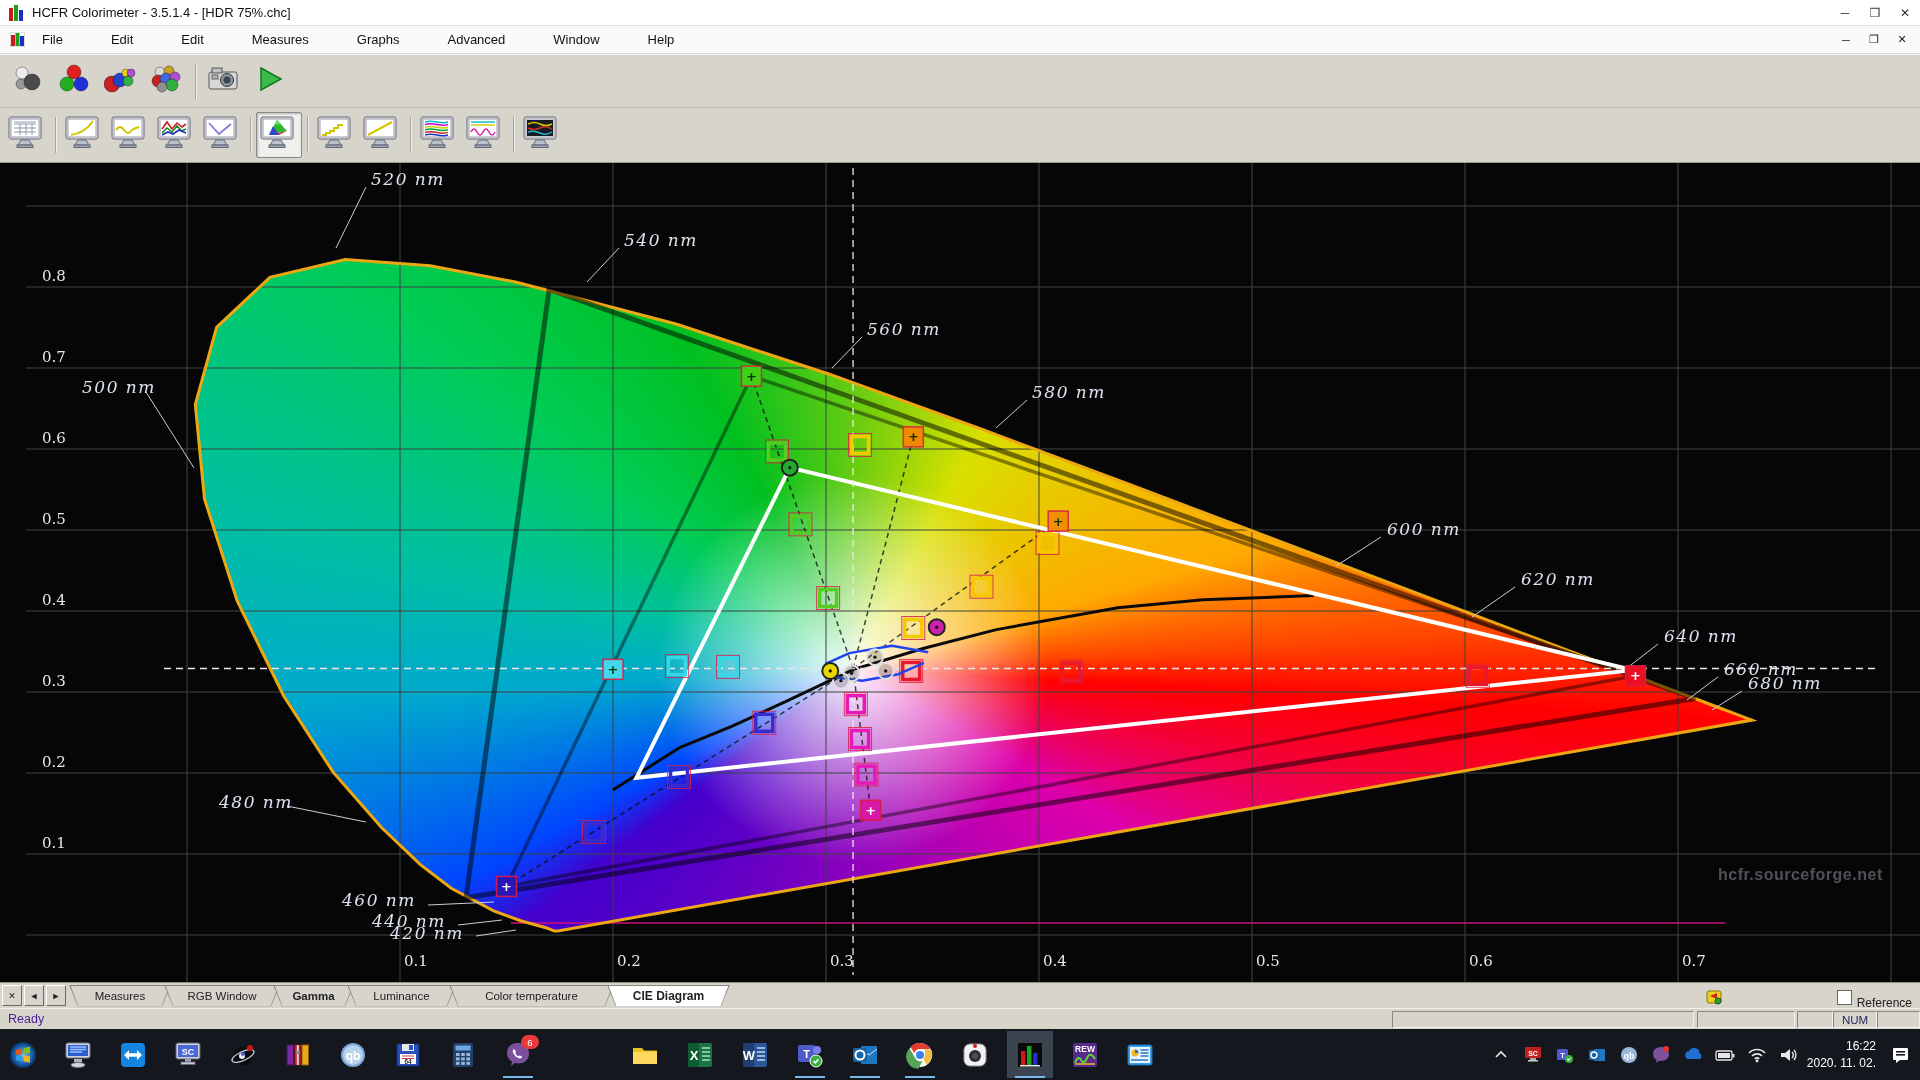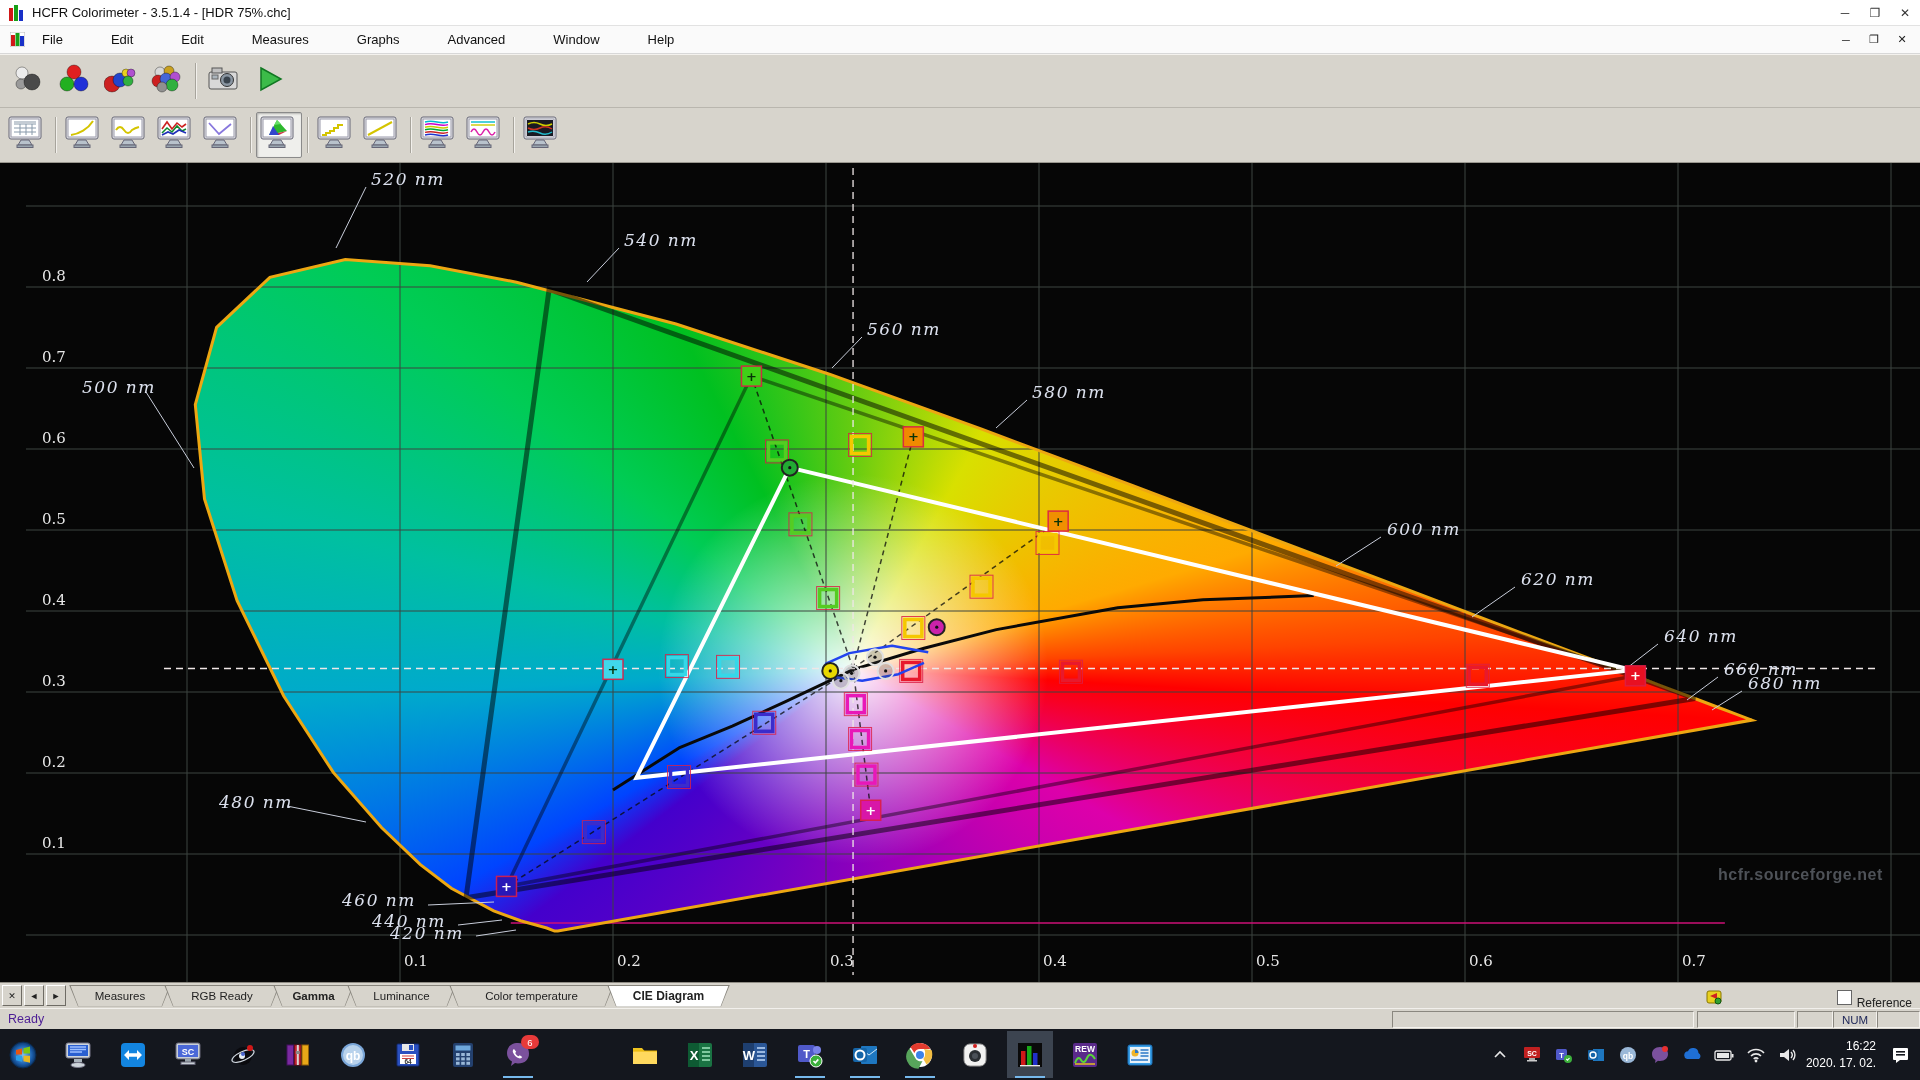--- a/index.html
+++ b/index.html
@@ -426,21 +426,21 @@
     <span class="tnav">✕</span>
     <span class="tnav">◄</span>
     <span class="tnav">►</span>
     <div id="tabs">
         <div class="tab" style="width: 102px;">
           <div class="t-out"></div>
           <div class="t-in">Measures</div>
         </div>
         <div class="tab" style="width: 116px;">
           <div class="t-out"></div>
-          <div class="t-in">RGB Ready</div>
+          <div class="t-in">RGB Window</div>
         </div>
         <div class="tab" style="width: 81px; font-weight: bold;">
           <div class="t-out"></div>
           <div class="t-in">Gamma</div>
         </div>
         <div class="tab" style="width: 109px;">
           <div class="t-out"></div>
           <div class="t-in">Luminance</div>
         </div>
         <div class="tab" style="width: 165px;">
@@ -724,21 +724,21 @@
         <div class="trayicon">
           <svg width="22" height="22">
             <polygon points="3,9 7,9 12,5 12,17 7,13 3,13" fill="#e8e8e8"></polygon>
             <path d="M14 8 a4.5 4.5 0 0 1 0 6" stroke="#e8e8e8" stroke-width="1.4" fill="none"></path>
             <path d="M16 6 a7.5 7.5 0 0 1 0 10" stroke="#e8e8e8" stroke-width="1.4" fill="none"></path>
           </svg>
         </div>
       </div>
     <div id="clock">
         <div>16:22</div>
-        <div>2020. 17. 02.</div>
+        <div>2020. 11. 02.</div>
       </div>
     <div id="actioncenter">
         <svg width="18" height="18">
           <rect x="1" y="2" width="15" height="12" rx="1" fill="#fff"></rect>
           <polygon points="4,14 4,17 8,14" fill="#fff"></polygon>
           <rect x="4" y="5" width="9" height="1.6" fill="#14171e"></rect>
           <rect x="4" y="8" width="9" height="1.6" fill="#14171e"></rect>
         </svg>
       </div>
   </div>

